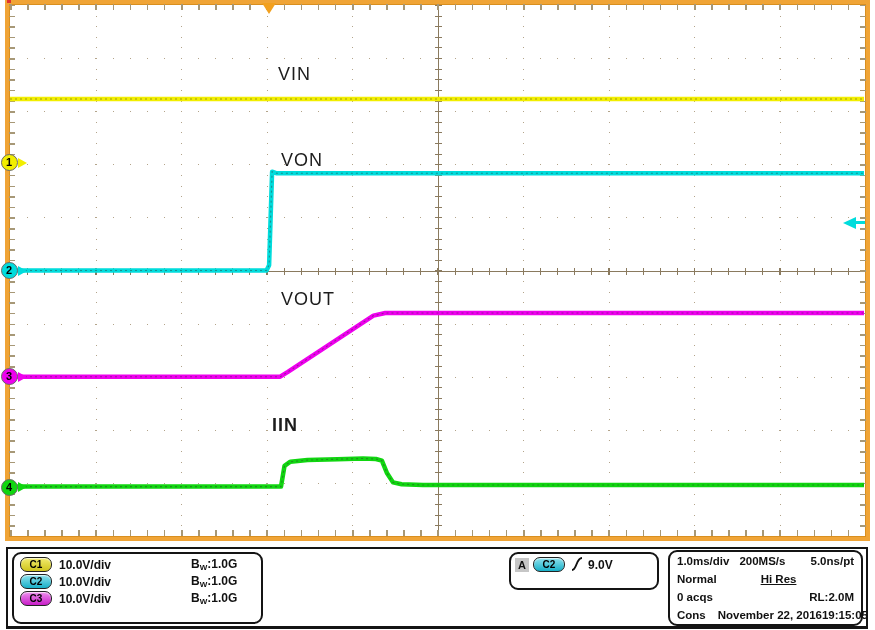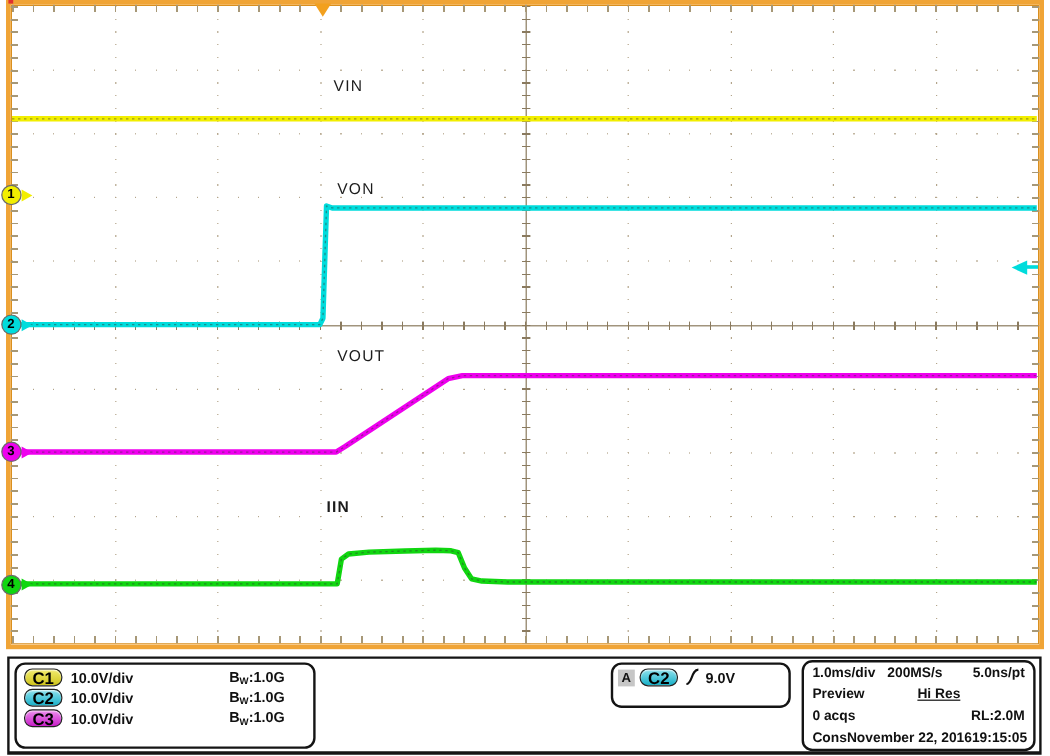--- a/index.html
+++ b/index.html
@@ -5,21 +5,21 @@
   html,body{margin:0;padding:0;background:#fff;}
   body{width:875px;height:630px;position:relative;overflow:hidden;
        font-family:"Liberation Sans",sans-serif;-webkit-font-smoothing:antialiased;}
 
   
   .display{position:absolute;left:5px;top:0;width:865px;height:541px;
            border:4px solid #f0a436;background:#fff;box-sizing:border-box;
            box-shadow:inset 0 0 0 1px #d98f1f;}
   .plot{position:absolute;left:0;top:0;width:857px;height:533px;}
   .gridline{position:absolute;pointer-events:none;}
-  .wf-label{position:absolute;font-size:13px;color:#1c1c1c;letter-spacing:1px;}
+  .wf-label{position:absolute;font-size:18px;color:#1c1c1c;letter-spacing:1px;}
   .chmk{position:absolute;width:17px;height:17px;border-radius:50%;
         border:1.5px solid #6a6a6a;box-sizing:border-box;color:#000;
         font-size:11px;font-weight:bold;text-align:center;line-height:14px;z-index:5;}
   .chmk-arrow{position:absolute;width:0;height:0;border-top:5px solid transparent;
         border-bottom:5px solid transparent;border-left:9px solid #000;z-index:4;}
   .trig-top{position:absolute;width:0;height:0;border-left:7px solid transparent;
         border-right:7px solid transparent;border-top:11px solid #f2a01e;z-index:6;}
   .trig-lvl{position:absolute;z-index:6;}
   .trig-lvl .tri{position:absolute;left:0;top:0;width:0;height:0;
         border-top:6px solid transparent;border-bottom:6px solid transparent;
@@ -27,21 +27,21 @@
   .trig-lvl .tail{position:absolute;left:12px;top:4.5px;width:10px;height:3px;background:#00dcdc;}
   .corner-dot{position:absolute;width:4px;height:3px;background:#e03030;}
 
   
   .bar{position:absolute;left:6px;top:547px;width:862px;height:82px;background:#fff;
        border:2px solid #141414;border-bottom-width:3px;box-sizing:border-box;}
   .box{position:absolute;border:2px solid #141414;border-radius:9px;background:#fff;box-sizing:border-box;}
   .ch-box{left:4px;top:3px;width:251px;height:72px;padding:2px 0 0 6px;}
   .ch-row{position:relative;height:17px;display:flex;align-items:center;font-size:12px;font-weight:bold;color:#111;}
   .badge{display:inline-flex;align-items:center;justify-content:center;width:30px;height:13px;
-         border:1px solid #222;border-radius:7px;font-size:14px;font-weight:bold;color:#000;
+         border:1px solid #222;border-radius:7px;font-size:10px;font-weight:bold;color:#000;
          box-shadow:inset 0 1px 1px rgba(255,255,255,.7);}
   .b1{background:linear-gradient(#f2ec6e,#cfc41c);}
   .b2{background:linear-gradient(#8fe2ee,#18b0c8);}
   .b3{background:linear-gradient(#ee8fee,#c81ec8);}
   .b4{background:linear-gradient(#8fee9b,#16bd2a);}
   .ch-scale{margin-left:7px;}
   .ch-imp{position:absolute;left:148px;}
   .ch-bw{position:absolute;left:171px;}
   .bwsub{font-size:8px;vertical-align:-2px;font-weight:bold;}
   .trg-box{left:501px;top:3px;width:150px;height:38px;padding:2px 4px;}
@@ -149,26 +149,26 @@
     </div>
   </div>
 
   <div class="box tb-box">
     <div class="tb-row">
       <span>1.0ms/div</span>
       <span style="margin-left:10px;">200MS/s</span>
       <span class="mla">5.0ns/pt</span>
     </div>
     <div class="tb-row">
-      <span>Preview</span>
+      <span>Normal</span>
       <span style="margin-left:44px;text-decoration:underline;">Hi Res</span>
     </div>
     <div class="tb-row">
       <span>0 acqs</span>
       <span class="mla" style="">RL:2.0M</span>
     </div>
     <div class="tb-row">
       <span>Cons</span>
-      <span style="">November 22, 2016</span>
+      <span style="margin-left:12px;">November 22, 2016</span>
       <span class="mla">19:15:05</span>
     </div>
   </div>
 </div>
 
 </body></html>

